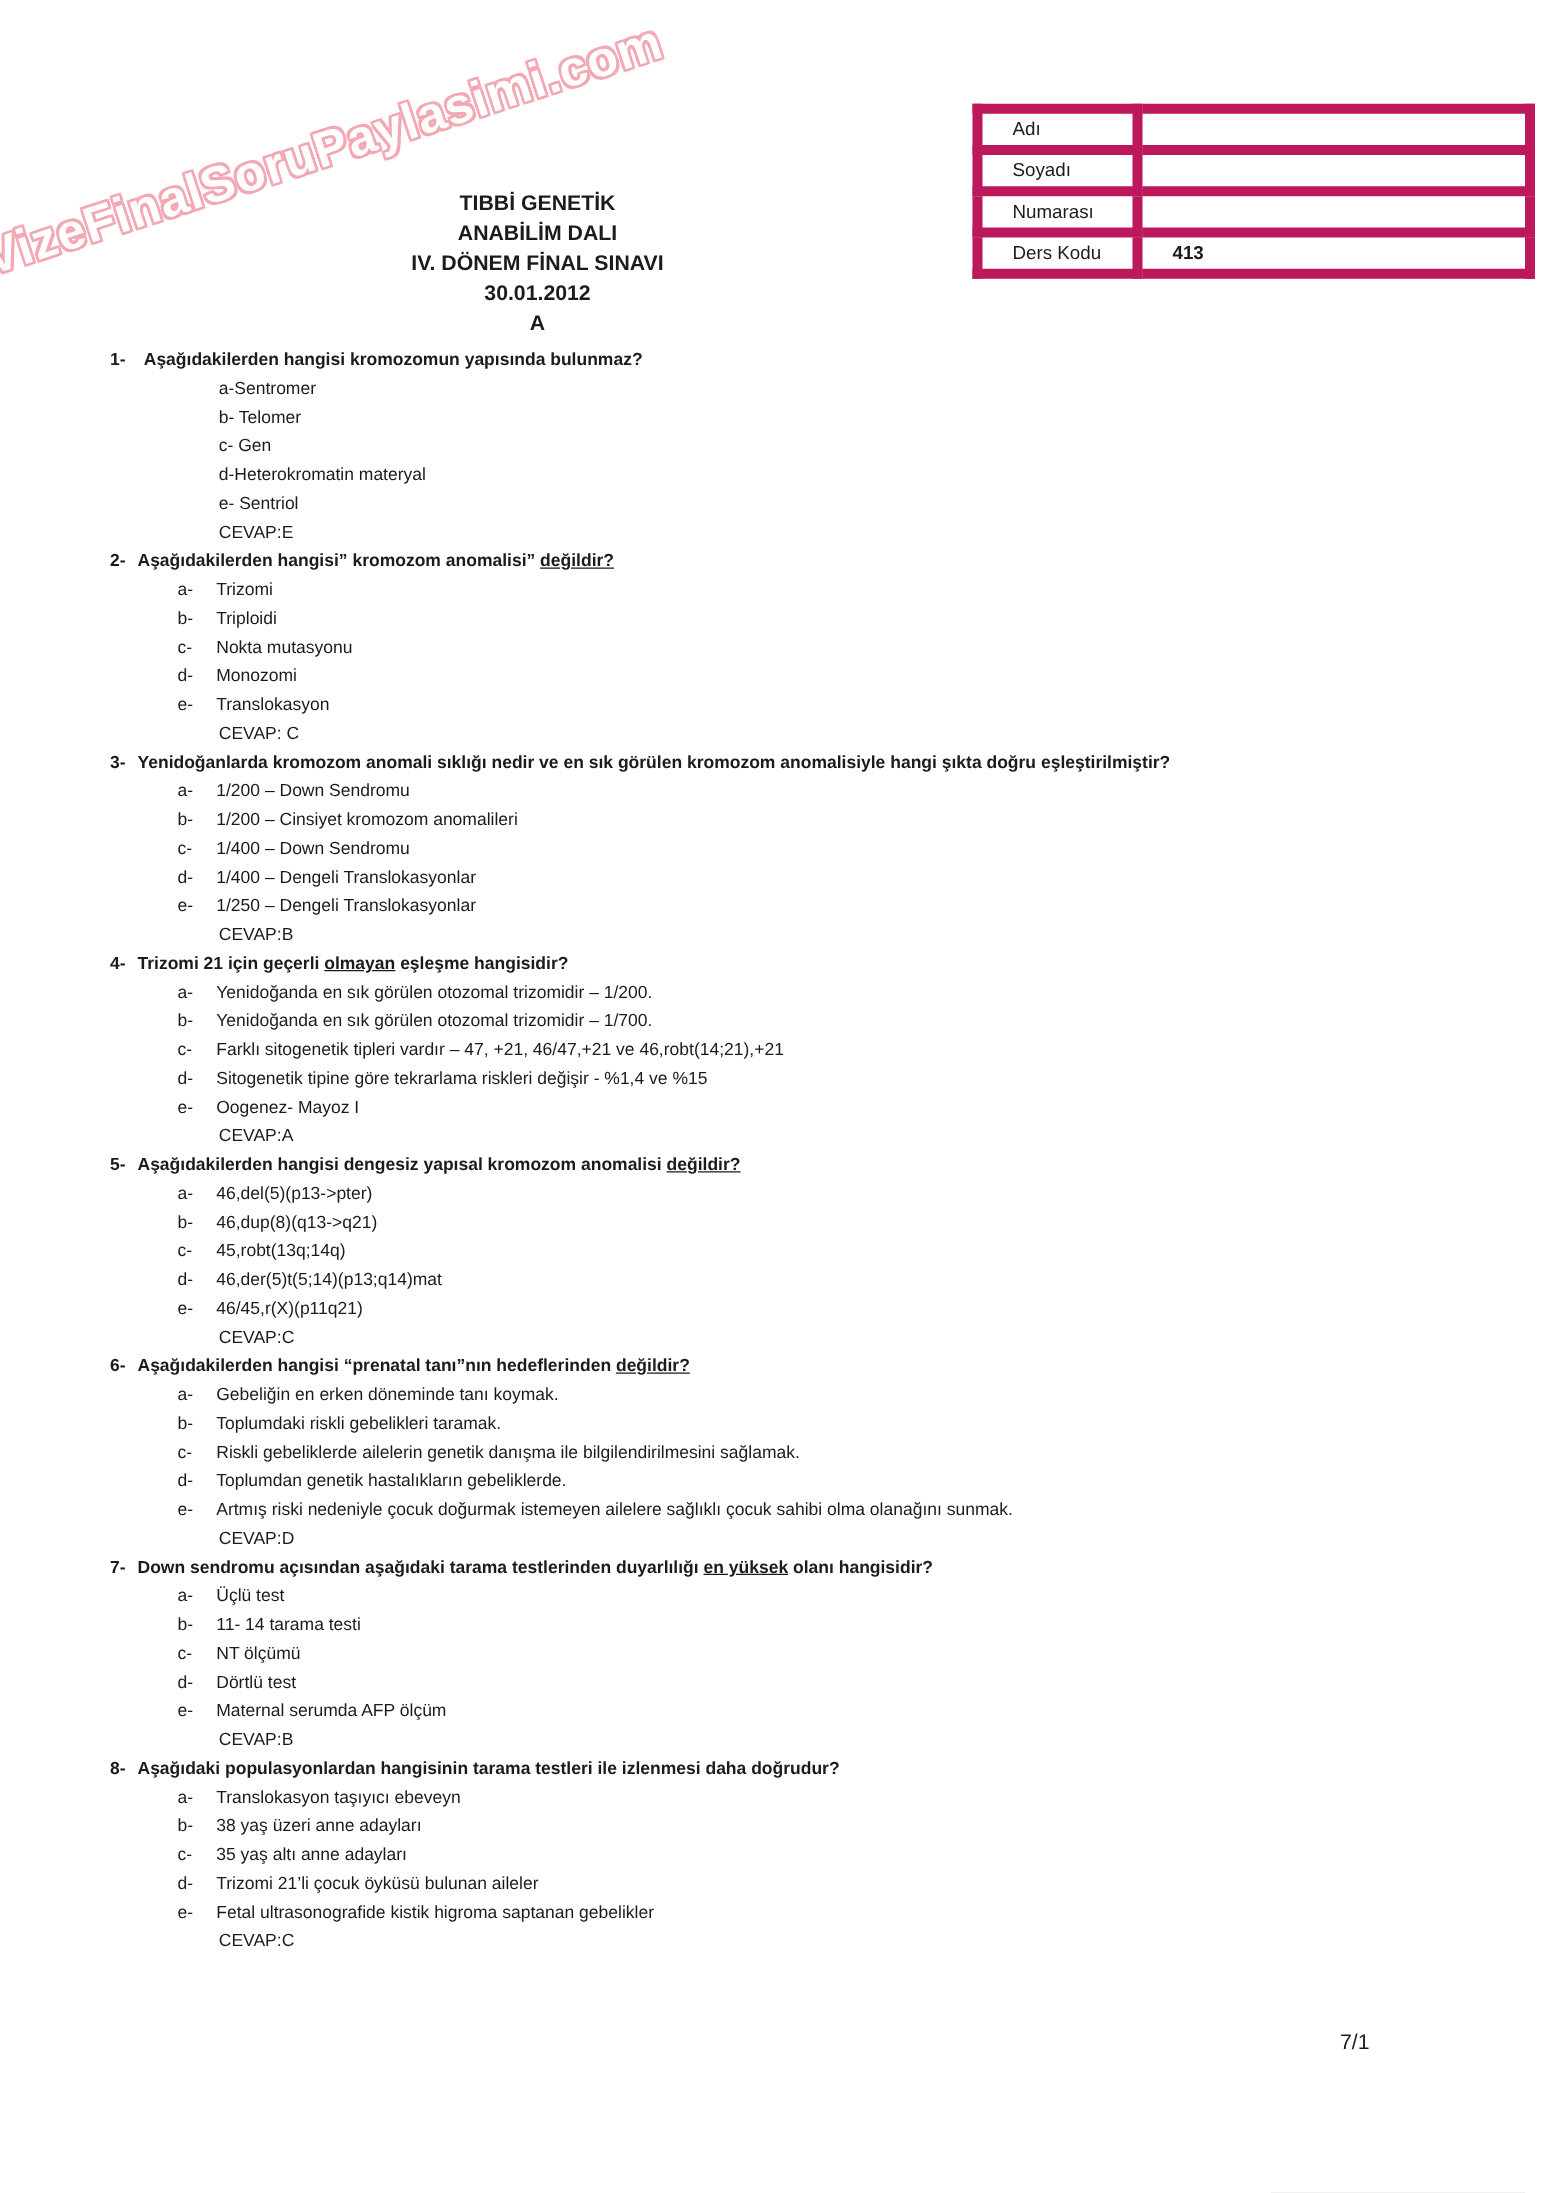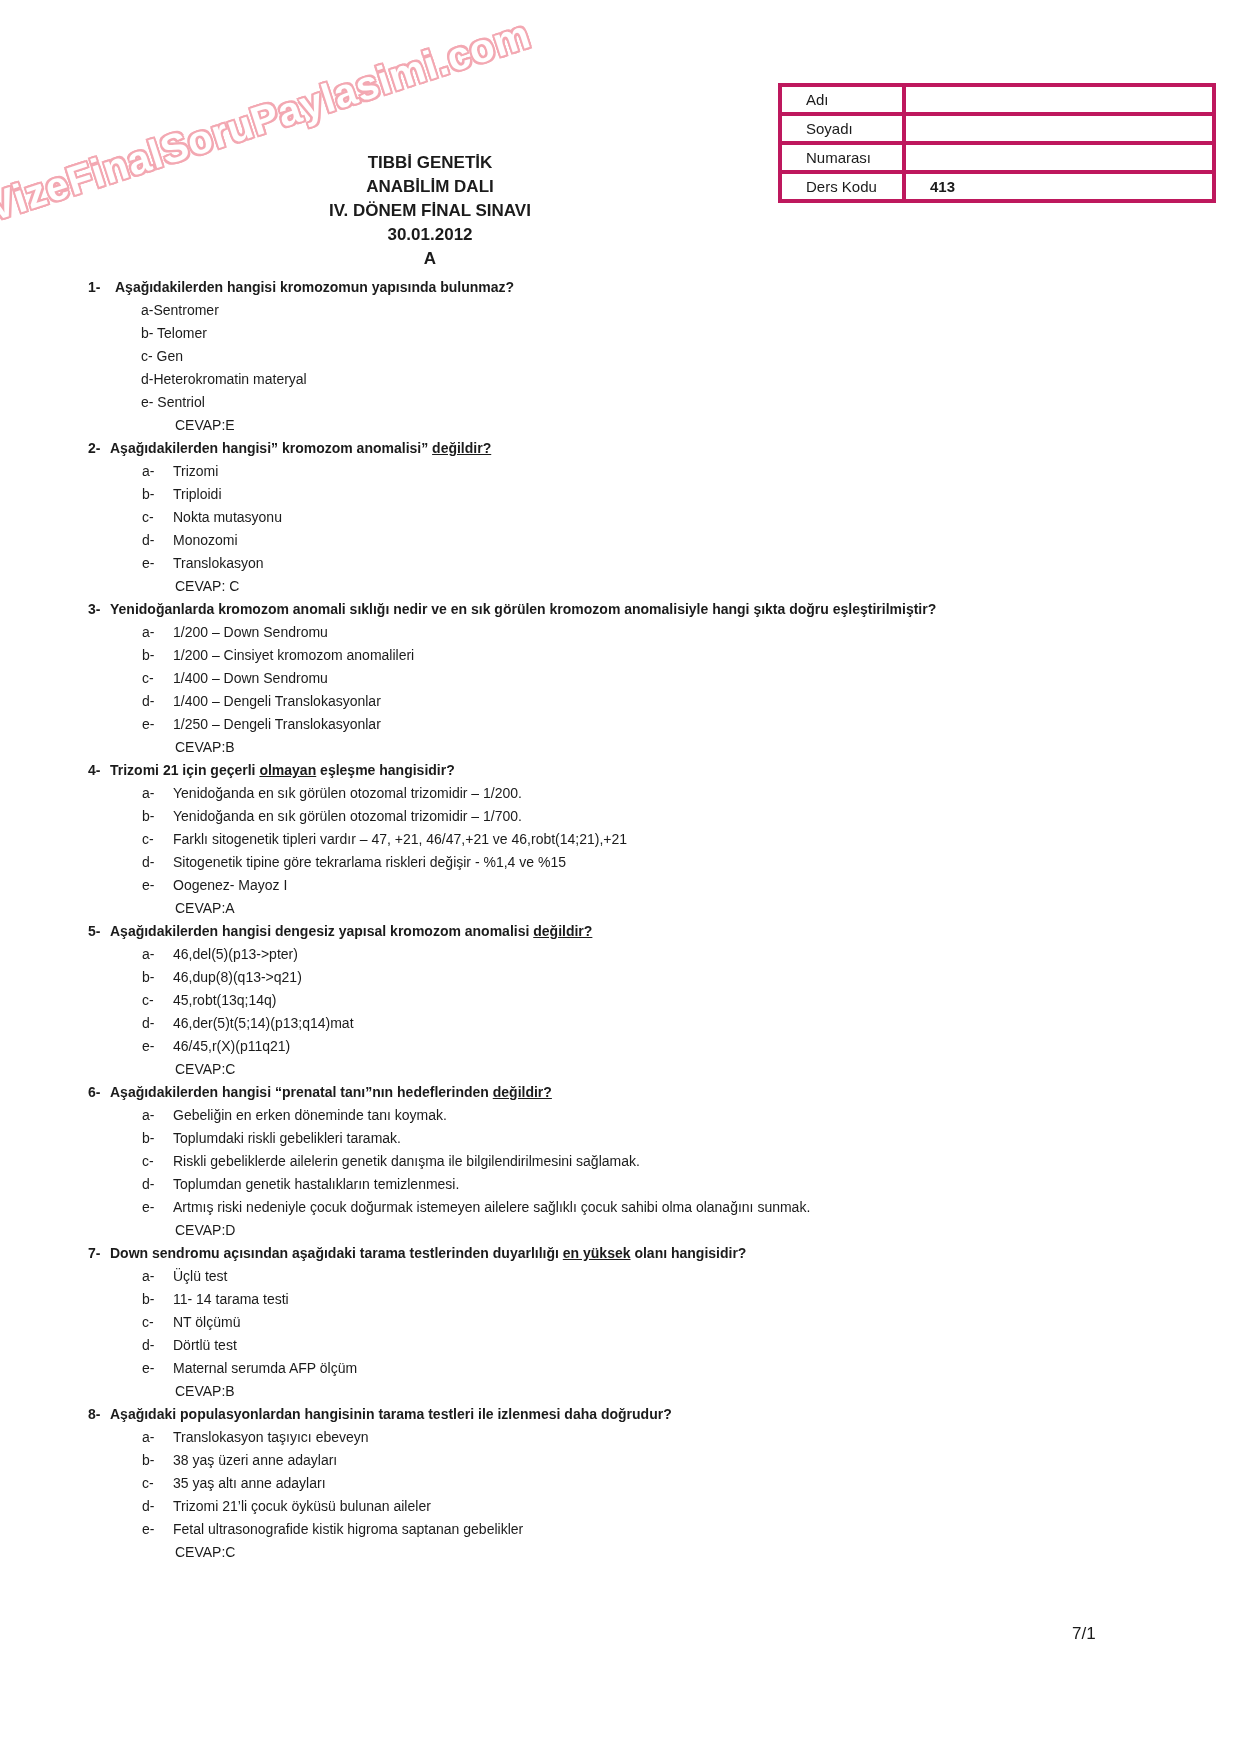--- a/index.html
+++ b/index.html
@@ -29,21 +29,21 @@
   }
 
   
   .student-table {
     position:absolute;
     left:778px; top:83px;
     border-collapse:collapse;
     table-layout:fixed;
   }
   .student-table td {
-    border:4px solid #be185d;
+    border:8px solid #be185d;
     height:25px;
     font-size:15px;
     padding:0 24px;
     vertical-align:middle;
   }
   .student-table td.cell-label { width:72px; }
   .student-table td.cell-value { width:258px; font-weight:bold; }
 
   
   .title-block {
@@ -61,21 +61,21 @@
     left:88px; top:276px; width:1075px;
     font-size:14px;
     line-height:23px;
   }
   .q-head { font-weight:bold; white-space:nowrap; }
   .q-num { display:inline-block; min-width:22px; }
   .question.compact .q-num { min-width:27px; }
   .u { text-decoration:underline;margin-top:12px; }
   .opt { display:flex; white-space:nowrap; }
   .opt-letter { margin-left:54px; width:31px; flex:none; }
-  .opt.compact .opt-full { margin-left:53px; }
+  .opt.compact .opt-full { margin-left:87px; }
   .q-answer { font-weight:normal; margin-left:87px; white-space:nowrap; }
 
   .page-number {
     position:absolute;
     left:1072px; top:1624px;
     font-size:17px;
   }
 </style>
 </head>
 <body>
@@ -266,21 +266,21 @@
           <div class="opt">
             <span class="opt-letter">b-</span>
             <span class="opt-text">Toplumdaki riskli gebelikleri taramak.</span>
           </div>
           <div class="opt">
             <span class="opt-letter">c-</span>
             <span class="opt-text">Riskli gebeliklerde ailelerin genetik danışma ile bilgilendirilmesini sağlamak.</span>
           </div>
           <div class="opt">
             <span class="opt-letter">d-</span>
-            <span class="opt-text">Toplumdan genetik hastalıkların temizlenmesi.</span>
+            <span class="opt-text">Toplumdan genetik hastalıkların gebeliklerde.</span>
           </div>
           <div class="opt">
             <span class="opt-letter">e-</span>
             <span class="opt-text">Artmış riski nedeniyle çocuk doğurmak istemeyen ailelere sağlıklı çocuk sahibi olma olanağını sunmak.</span>
           </div>
         </div>
     <div class="q-answer">CEVAP:D</div>
   </div>
 
   <div class="question">

